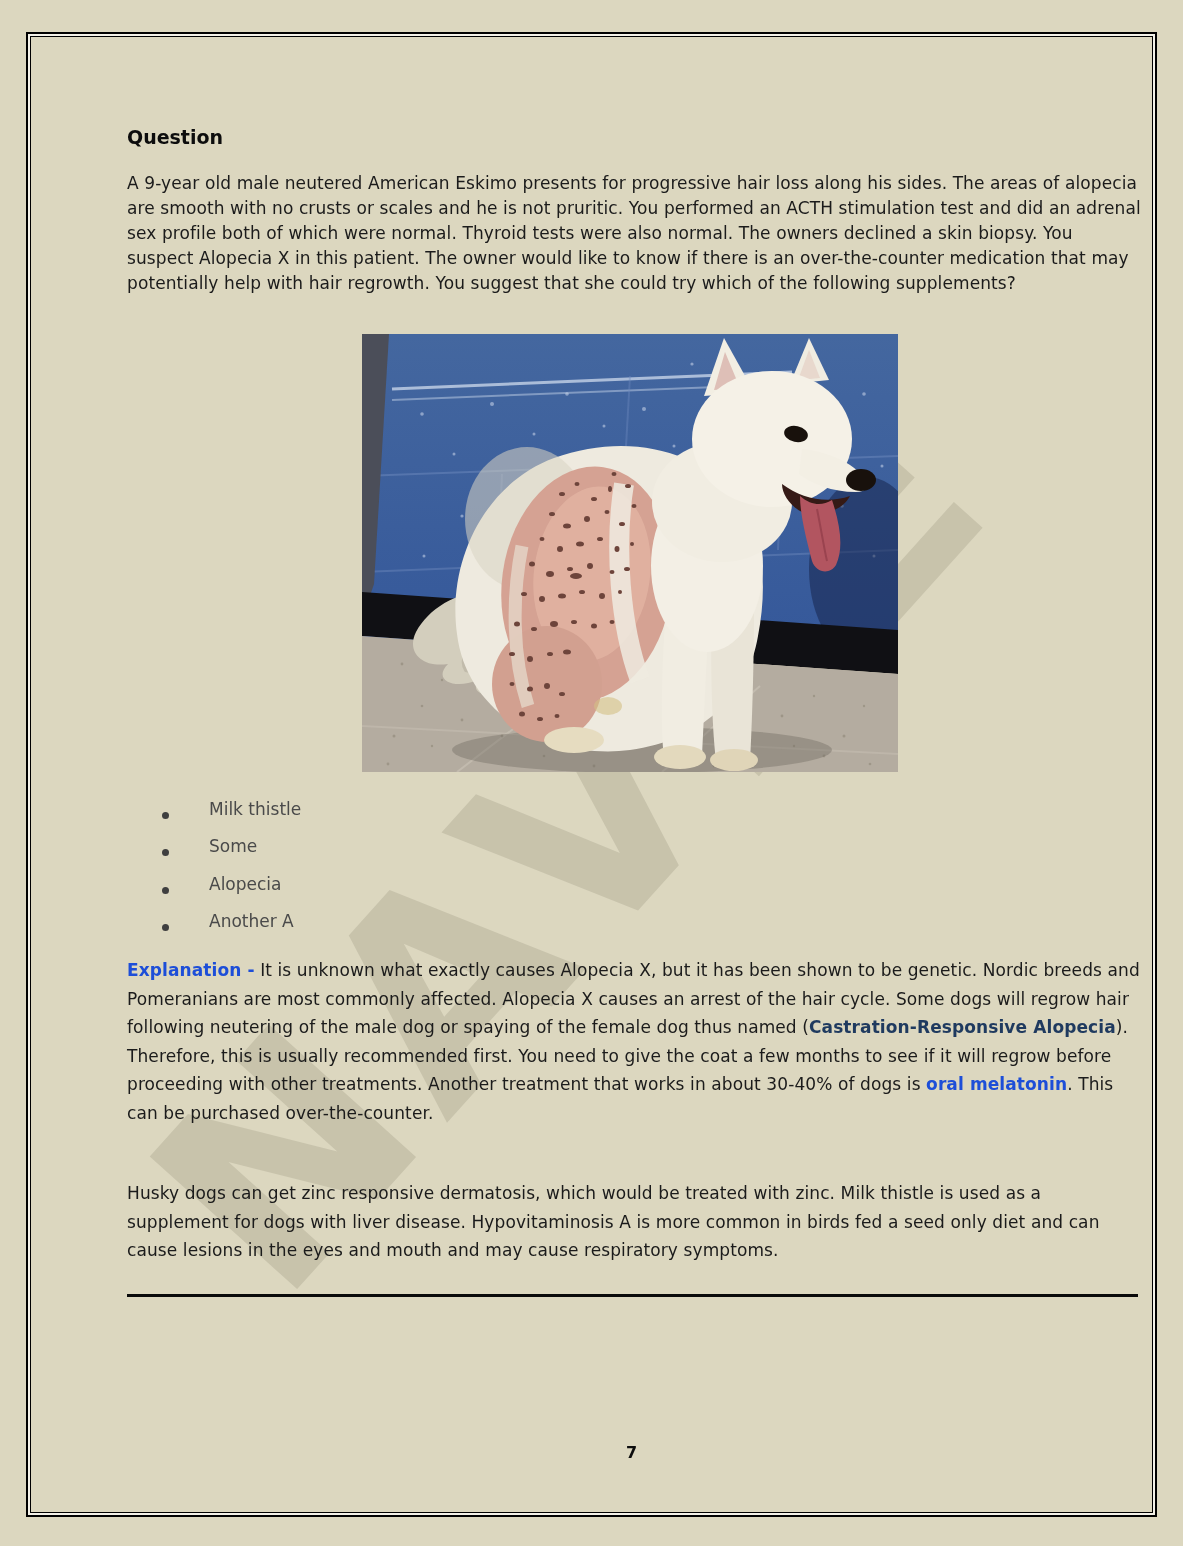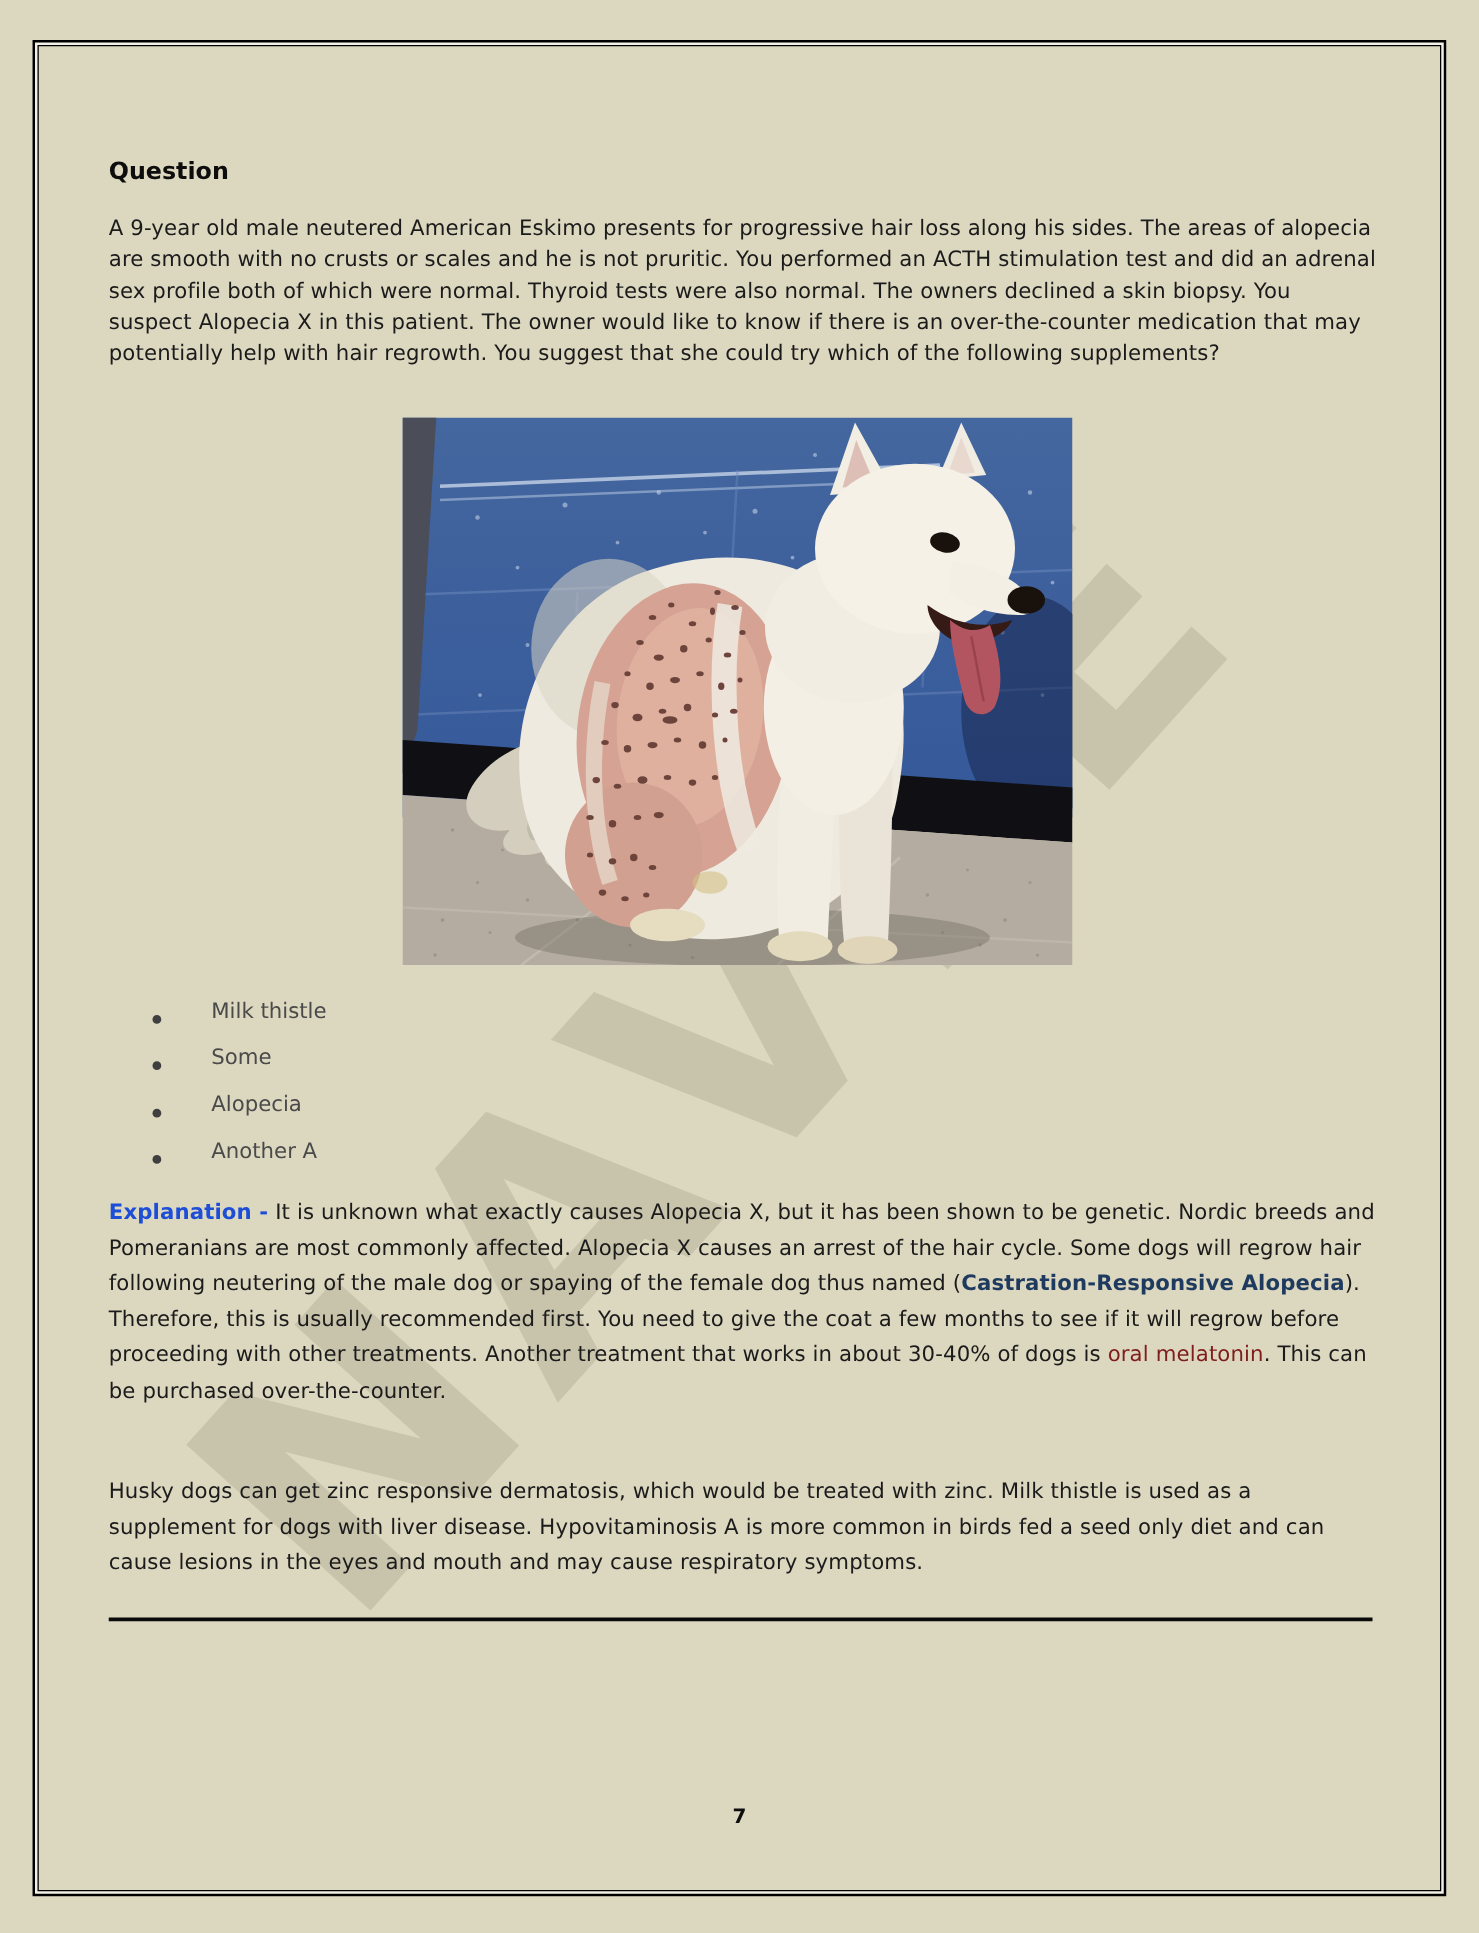--- a/index.html
+++ b/index.html
@@ -17,21 +17,21 @@
   .frame-inner { position:absolute; inset:2px; border:1px solid #000; background:#dcd7bf; }
 
   
   .watermark {
     position:absolute; left:575px; top:840px; z-index:1;
     transform:translate(-50%,-50%) rotate(-48deg);
     font-size:272px; font-weight:bold; letter-spacing:20px;
     color:rgba(122,116,94,0.20); white-space:nowrap; user-select:none;
   }
 
-  .content { position:absolute; inset:0; z-index:2; }
+  .content { position:absolute; inset:0; z-index:2;margin-left:40px; }
 
   .q-heading {
     position:absolute; left:87px; top:126px; margin:0;
     font-size:19px; font-weight:bold; color:#0d0d0d;
   }
   .q-body {
     position:absolute; left:87px; top:171px; width:1014px; margin:0;
     font-size:17px; line-height:25px; color:#1b1b1b; letter-spacing:0.1px;
   }
 
@@ -49,21 +49,21 @@
   .options .opt-label { font-size:17px; color:#4a4a4a; }
 
   .expl {
     position:absolute; left:87px; width:1016px; margin:0;
     font-size:17px; line-height:28.5px; color:#1b1b1b; letter-spacing:0.1px;
   }
   .expl.first { top:956px; }
   .expl.second { top:1179px; }
   .expl .lead { color:#1d4ed8; }
   .term-navy { color:#1f3a5f; font-weight:bold;text-align:center; }
-  .link-blue { color:#7f1d1d; font-weight:normal; cursor:pointer; }
+  .link-blue { color:#1d4ed8; font-weight:bold; cursor:pointer; }
 
   .divider { position:absolute; left:87px; top:1294px; width:1011px; height:3px; background:#0a0a0a; }
 
   .pagenum {
     position:absolute; left:0; top:1443px; width:1183px; text-align:center;
     font-size:16px; font-weight:bold; color:#0d0d0d;
   }
 </style>
 </head>
 <body>

